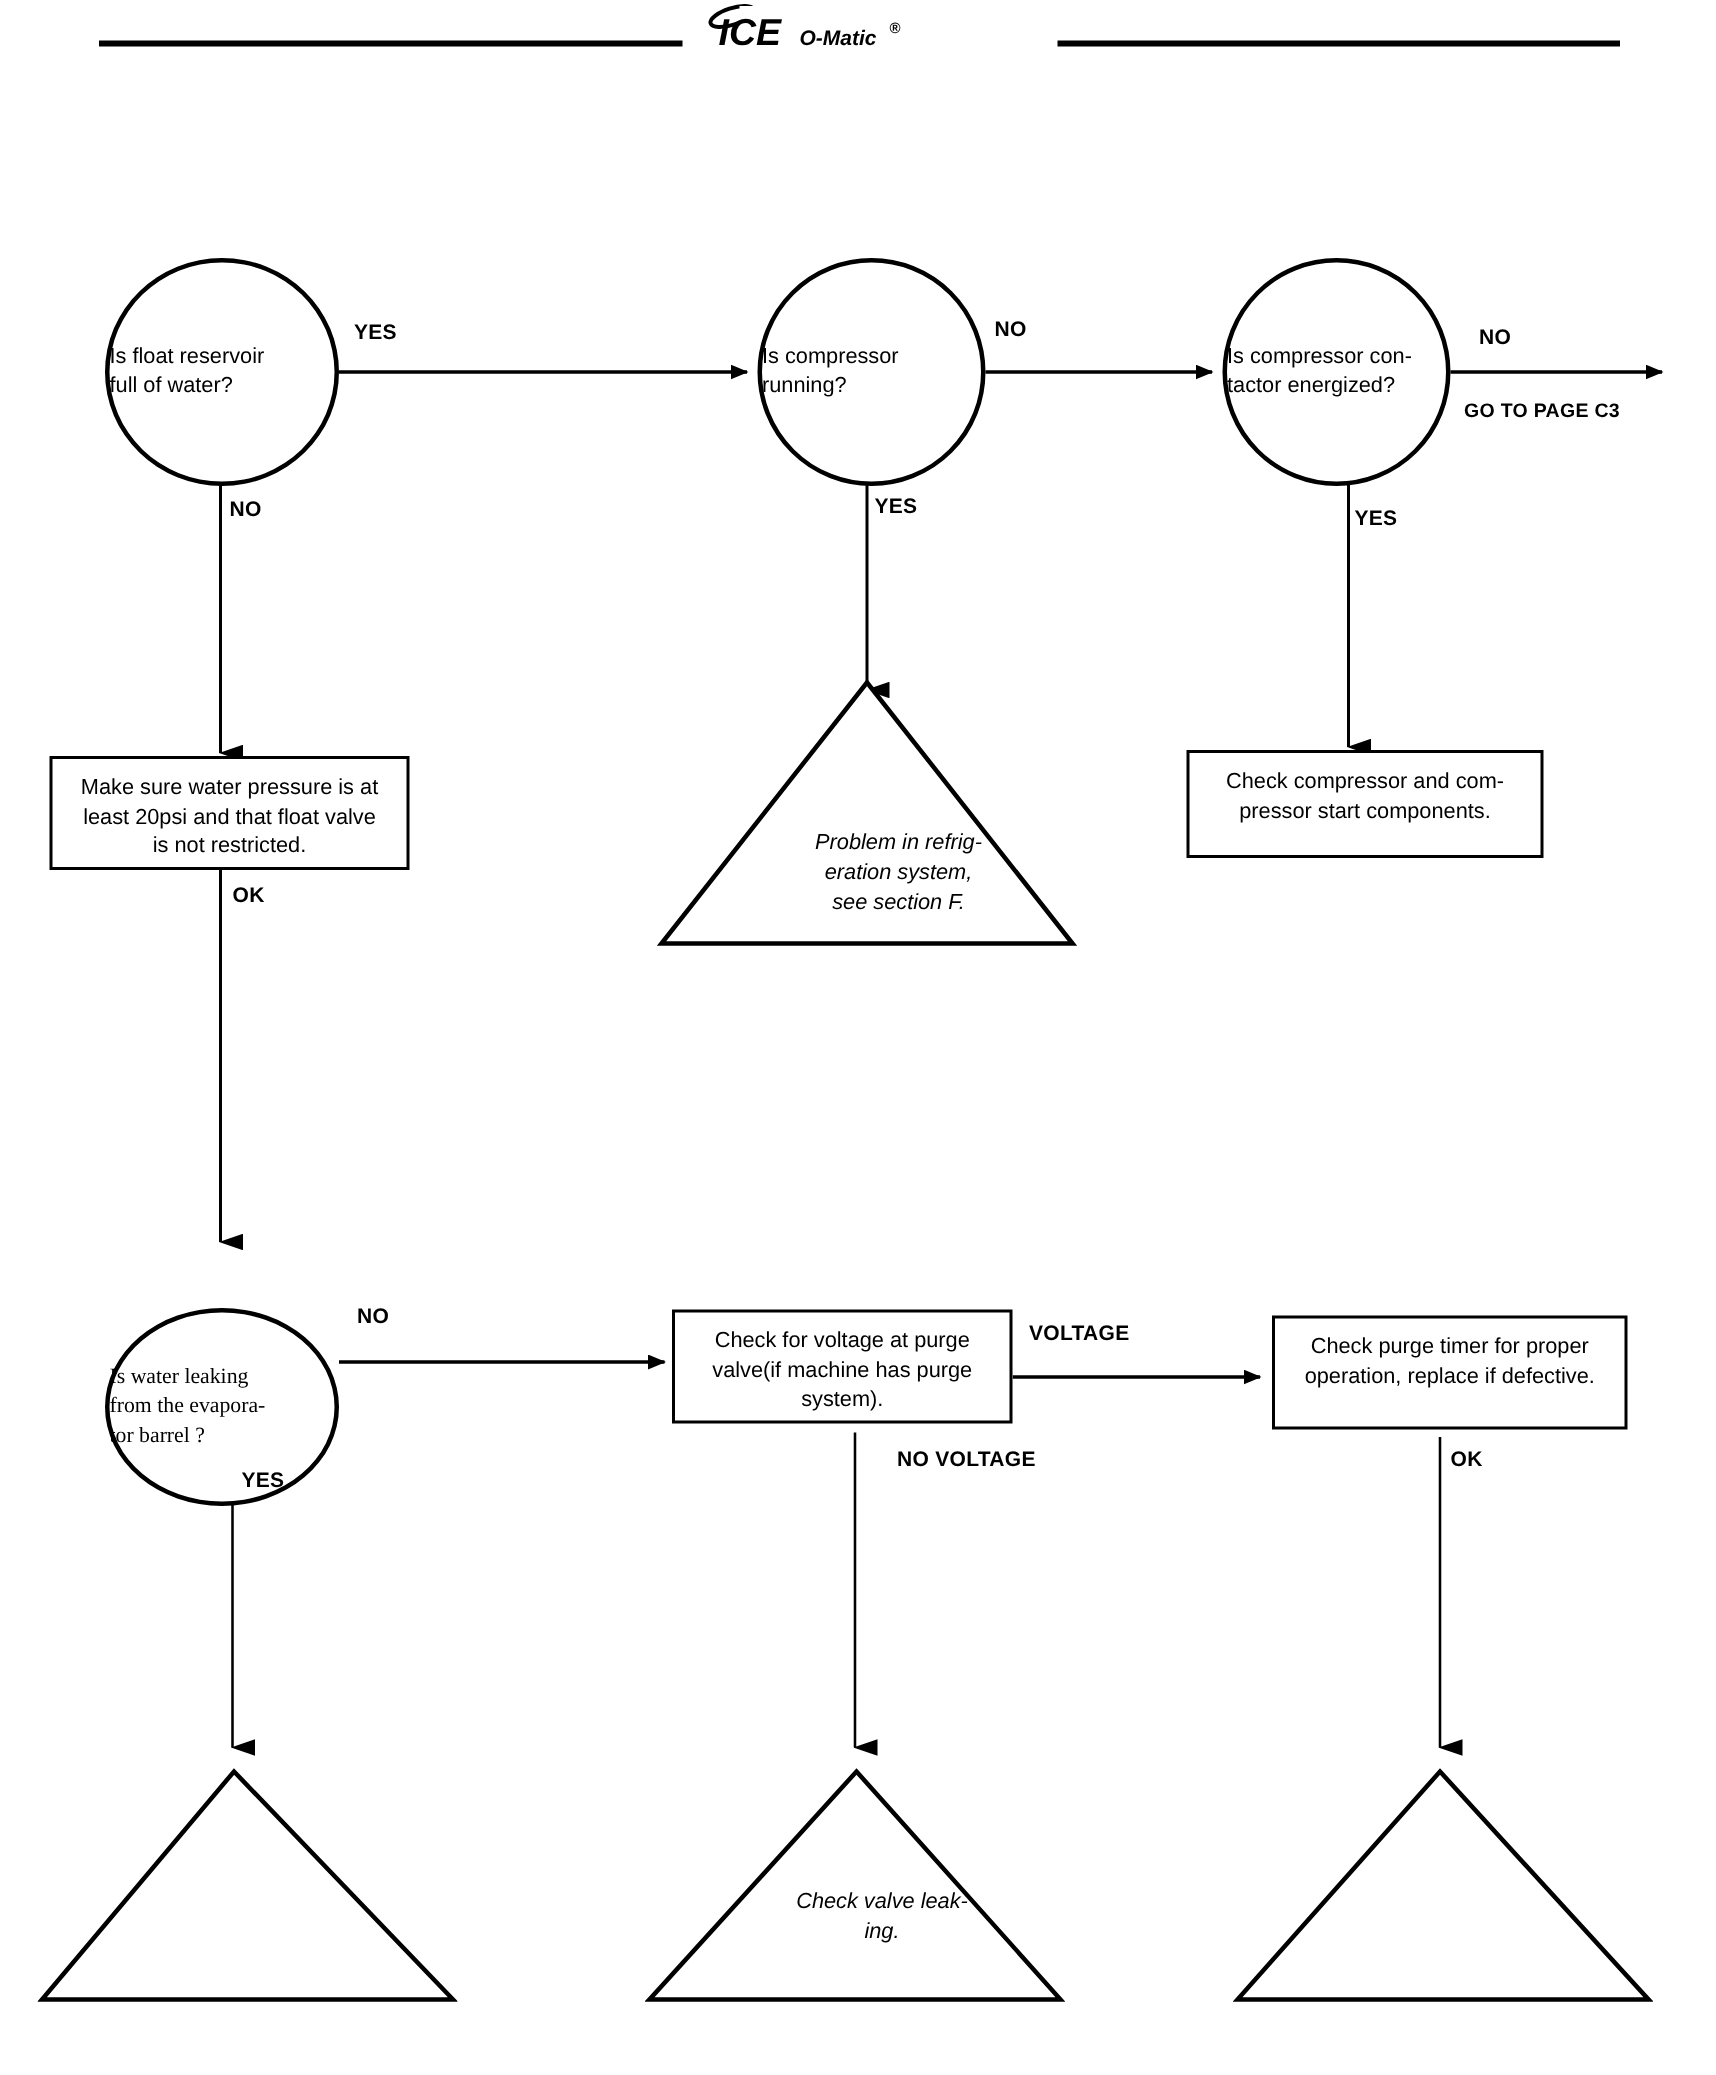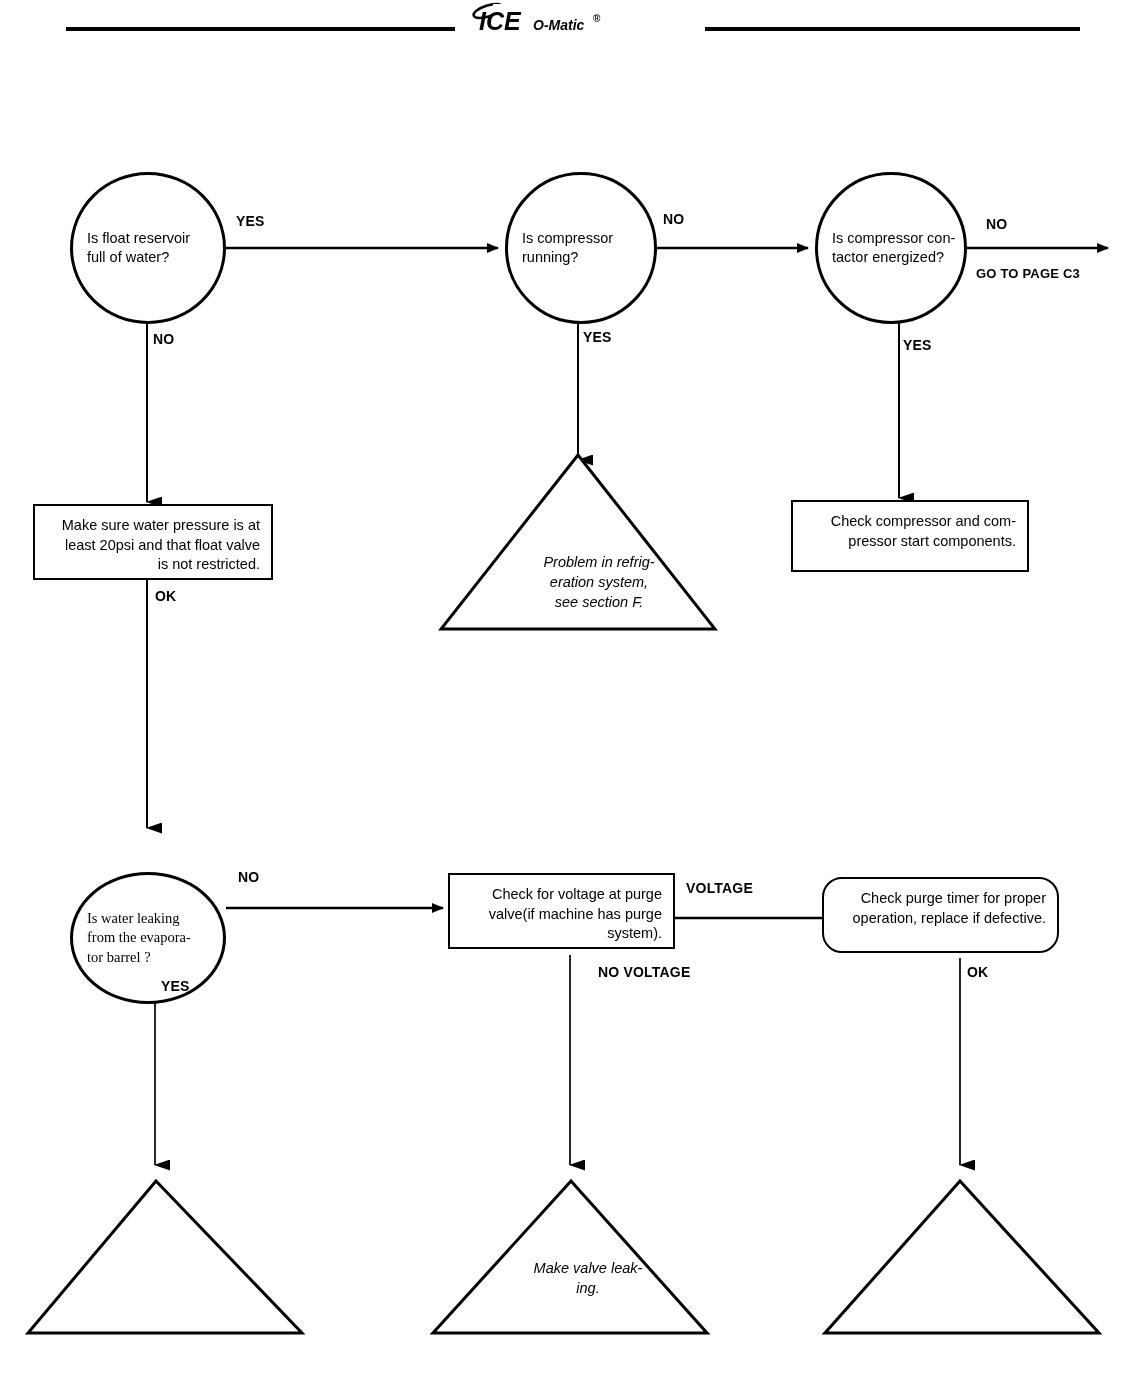--- a/index.html
+++ b/index.html
@@ -58,37 +58,36 @@
 
   .circle-node {
     border: 3px solid #000000;
     border-radius: 50%;
     background: #ffffff;
     display: flex;
     align-items: center;
     justify-content: flex-start;
   }
   .circle-node .node-text {
-    padding-left: 14px;
     padding-right: 8px;
     font-size: 14.5px;
     line-height: 1.32;
     text-align: left;
     white-space: pre-line;
   }
 
   .box-node {
     border: 2.5px solid #000000;
     background: #ffffff;
   }
   .box-node .node-text {
     padding: 10px 11px 0 11px;
     font-size: 14.5px;
     line-height: 1.36;
-    text-align: right;
+    text-align: center;
     white-space: pre-line;
   }
 
   .tri-node {
     background: transparent;
   }
   .tri-node svg {
     position: absolute;
     left: 0;
     top: 0;
@@ -224,21 +223,21 @@
 from the evapora-
 tor barrel ?</div>
   </div>
 
   <div class="node box-node" style="left:448px; top:873px; width:227px; height:76px;">
     <div class="node-text">Check for voltage at purge
 valve(if machine has purge
 system).</div>
   </div>
 
-  <div class="node box-node" style="left:822px; top:877px; width:237px; height:76px;border-radius:20px;">
+  <div class="node box-node" style="left:848px; top:877px; width:237px; height:76px;">
     <div class="node-text">Check purge timer for proper
 operation, replace if defective.</div>
   </div>
 
   <div class="edge-label" style="left:238px; top:869px;">NO</div>
 
   <div class="edge-label" style="left:161px; top:978px;">YES</div>
 
   <div class="edge-label" style="left:686px; top:880px;">VOLTAGE</div>
 
@@ -249,21 +248,21 @@
   <div class="node tri-node" style="left:25px; top:1178px; width:280px; height:158px;">
     <svg width="280" height="158" viewBox="0 0 280 158" xmlns="http://www.w3.org/2000/svg">
       <polygon points="131,3 277,155 3,155" fill="#ffffff" stroke="#000000" stroke-width="3"></polygon>
     </svg>
   </div>
 
   <div class="node tri-node" style="left:430px; top:1178px; width:280px; height:158px;">
     <svg width="280" height="158" viewBox="0 0 280 158" xmlns="http://www.w3.org/2000/svg">
       <polygon points="141,3 277,155 3,155" fill="#ffffff" stroke="#000000" stroke-width="3"></polygon>
     </svg>
-    <div class="node-text" style="left:68px; top:80px; width:180px;">Make valve leak-
+    <div class="node-text" style="left:68px; top:80px; width:180px;">Check valve leak-
 ing.</div>
   </div>
 
   <div class="node tri-node" style="left:822px; top:1178px; width:280px; height:158px;">
     <svg width="280" height="158" viewBox="0 0 280 158" xmlns="http://www.w3.org/2000/svg">
       <polygon points="138,3 277,155 3,155" fill="#ffffff" stroke="#000000" stroke-width="3"></polygon>
     </svg>
   </div>
 
 </div>

